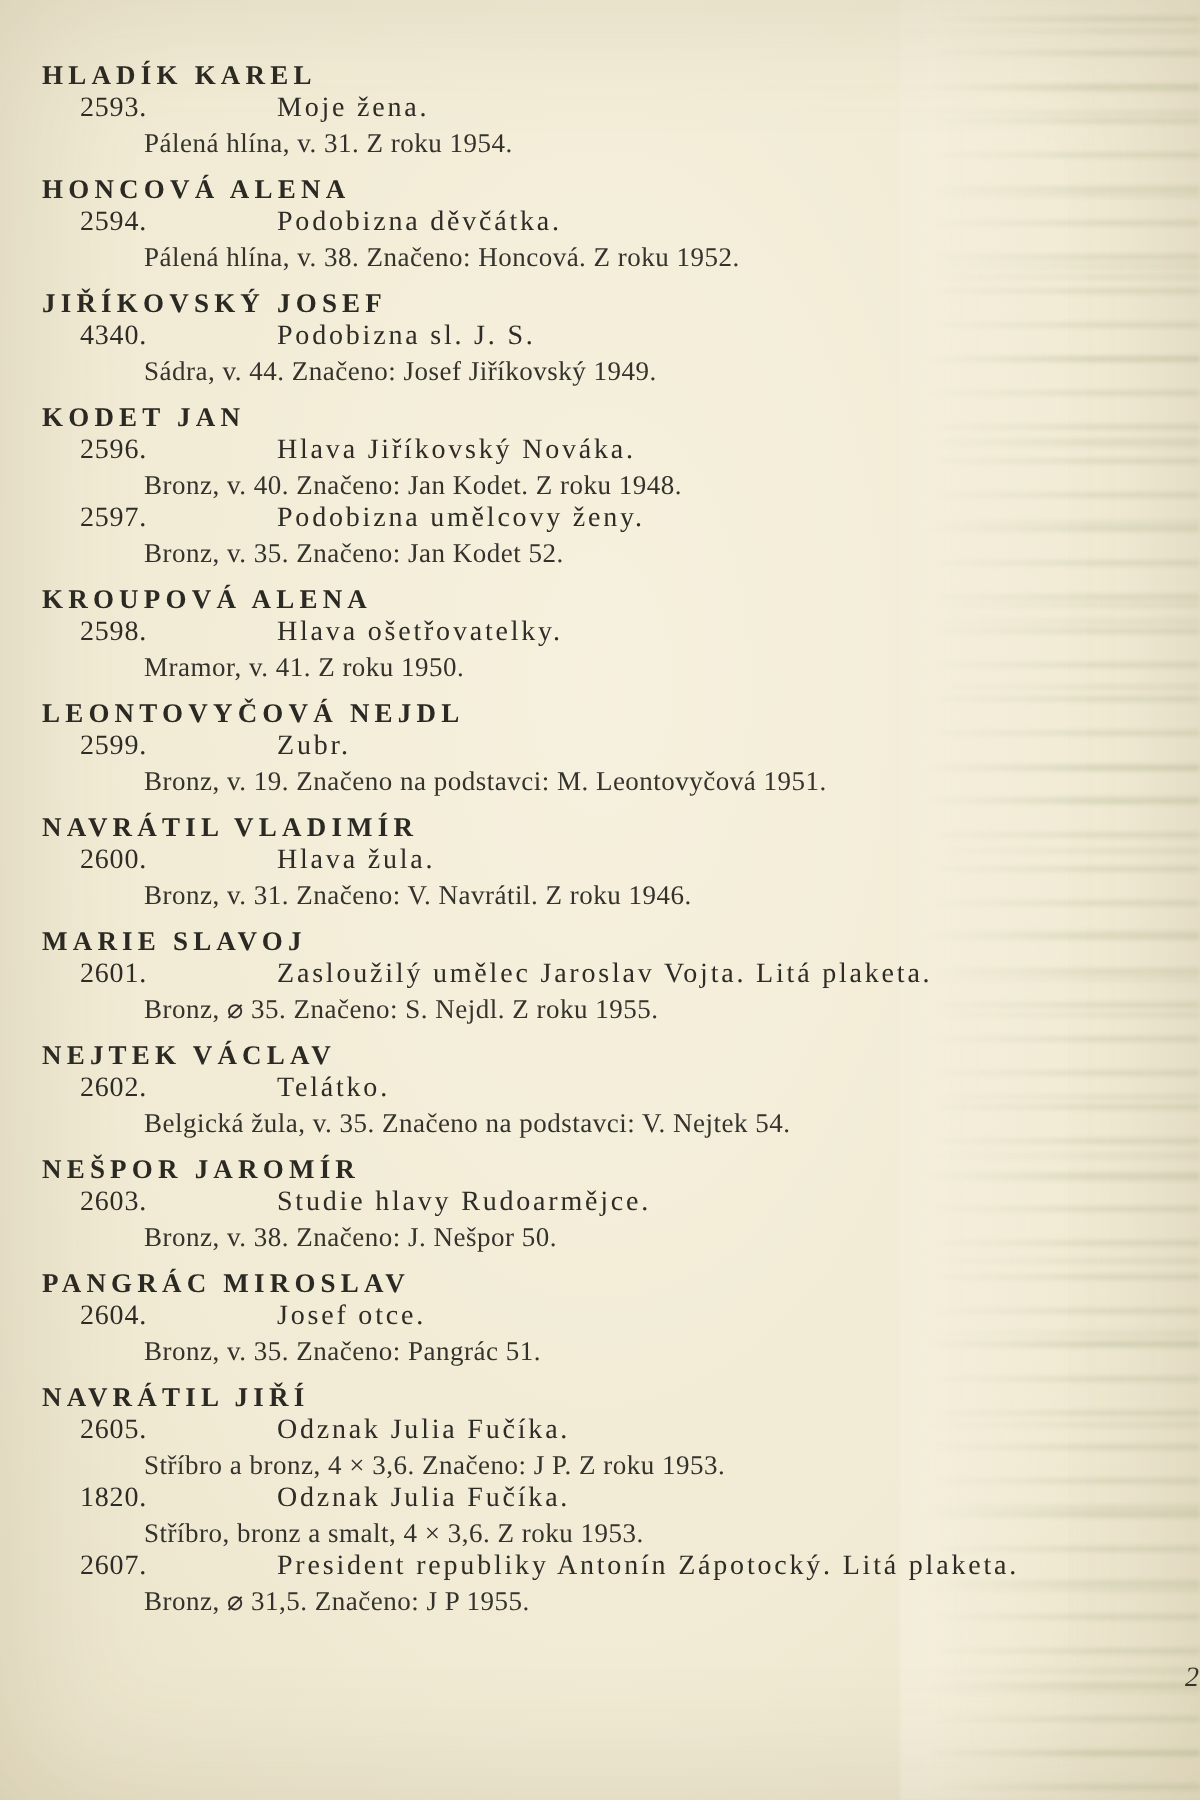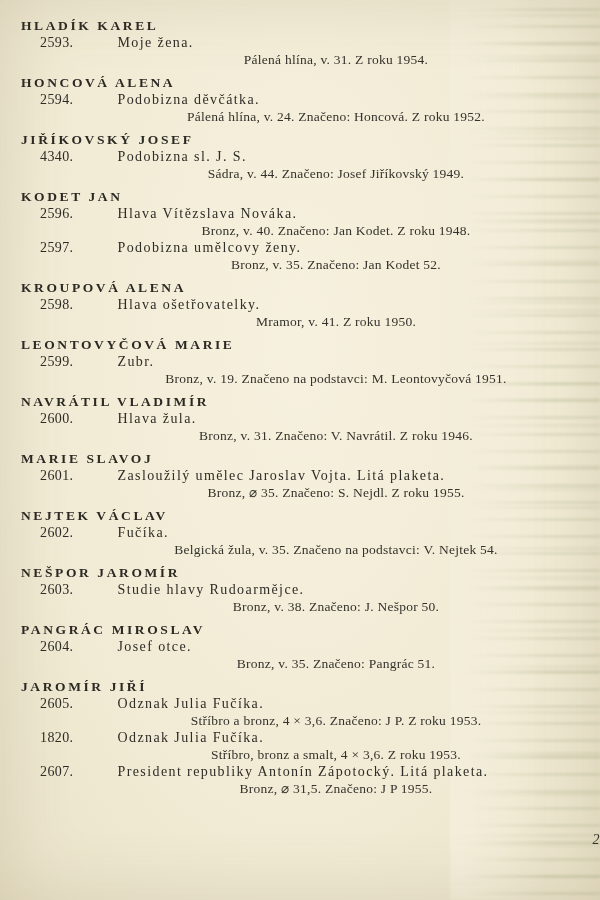--- a/index.html
+++ b/index.html
@@ -36,21 +36,21 @@
     background-image:
       linear-gradient(to left, rgba(243,238,218,0) 0%, rgba(243,238,218,0) 35%, #f3eeda 92%),
       repeating-linear-gradient(0deg, transparent 0 5px, rgba(128, 142, 96, 0.14) 5px 8px, transparent 8px 17px),
       repeating-linear-gradient(0deg, transparent 0 22px, rgba(128, 142, 96, 0.09) 22px 25px, transparent 25px 41px),
       repeating-linear-gradient(0deg, transparent 0 53px, rgba(128, 142, 96, 0.07) 53px 57px, transparent 57px 89px);
     filter: blur(1.1px);
   }
   .page {
     position: relative;
     z-index: 2;
-    padding-top: 17px;
+    padding-top: 29px;
   }
   .entry {
     margin-top: 6px;
   }
   .entry:first-child {
     margin-top: 0;
   }
   .artist {
     padding-left: 21px;
     font-size: 13.5px;
@@ -60,34 +60,33 @@
     color: #2b2923;
   }
   .work-line {
     padding-left: 40px;
     font-size: 14px;
     line-height: 17px;
     white-space: nowrap;
   }
   .num {
     letter-spacing: 0.4px;
-    margin-right: 0;
+    margin-right: 21px;
   }
   .title {
     letter-spacing: 1.4px;
     margin-left: 44px;
   }
   .detail {
     padding-left: 72px;
     font-size: 13.5px;
     line-height: 17px;
     letter-spacing: 0.25px;
     white-space: nowrap;
     color: #34322c;
-    text-align: center;
   }
   .page-number {
     position: absolute;
     top: 832px;
     left: 0;
     width: 100%;
     text-align: right;
     font-size: 14px;
     font-style: italic;
     letter-spacing: 1.5px;
@@ -116,21 +115,21 @@
 </div>
   </div>
 
   <div class="entry">
     <div class="artist">HONCOVÁ ALENA</div>
     <div class="works">
   <div class="work">
     <div class="work-line">
       <span class="num">2594.</span><span class="title">Podobizna děvčátka.</span>
     </div>
-    <div class="detail">Pálená hlína, v. 24. Značeno: Honcová. Z roku 1952.</div>
+    <div class="detail">Pálená hlína, v. 38. Značeno: Honcová. Z roku 1952.</div>
   </div>
 </div>
   </div>
 
   <div class="entry">
     <div class="artist">JIŘÍKOVSKÝ JOSEF</div>
     <div class="works">
   <div class="work">
     <div class="work-line">
       <span class="num">4340.</span><span class="title">Podobizna sl. J. S.</span>
@@ -138,21 +137,21 @@
     <div class="detail">Sádra, v. 44. Značeno: Josef Jiříkovský 1949.</div>
   </div>
 </div>
   </div>
 
   <div class="entry">
     <div class="artist">KODET JAN</div>
     <div class="works">
   <div class="work">
     <div class="work-line">
-      <span class="num">2596.</span><span class="title">Hlava Vítězslava Nováka.</span>
+      <span class="num">2596.</span><span class="title">Hlava Jiříkovský Nováka.</span>
     </div>
     <div class="detail">Bronz, v. 40. Značeno: Jan Kodet. Z roku 1948.</div>
   </div>
 
   <div class="work">
     <div class="work-line">
       <span class="num">2597.</span><span class="title">Podobizna umělcovy ženy.</span>
     </div>
     <div class="detail">Bronz, v. 35. Značeno: Jan Kodet 52.</div>
   </div>
@@ -165,21 +164,21 @@
   <div class="work">
     <div class="work-line">
       <span class="num">2598.</span><span class="title">Hlava ošetřovatelky.</span>
     </div>
     <div class="detail">Mramor, v. 41. Z roku 1950.</div>
   </div>
 </div>
   </div>
 
   <div class="entry">
-    <div class="artist">LEONTOVYČOVÁ MARIE</div>
+    <div class="artist">LEONTOVYČOVÁ NEJDL</div>
     <div class="works">
   <div class="work">
     <div class="work-line">
       <span class="num">2599.</span><span class="title">Zubr.</span>
     </div>
     <div class="detail">Bronz, v. 19. Značeno na podstavci: M. Leontovyčová 1951.</div>
   </div>
 </div>
   </div>
 
@@ -205,21 +204,21 @@
     <div class="detail">Bronz, ⌀ 35. Značeno: S. Nejdl. Z roku 1955.</div>
   </div>
 </div>
   </div>
 
   <div class="entry">
     <div class="artist">NEJTEK VÁCLAV</div>
     <div class="works">
   <div class="work">
     <div class="work-line">
-      <span class="num">2602.</span><span class="title">Fučíka.</span>
+      <span class="num">2602.</span><span class="title">Telátko.</span>
     </div>
     <div class="detail">Belgická žula, v. 35. Značeno na podstavci: V. Nejtek 54.</div>
   </div>
 </div>
   </div>
 
   <div class="entry">
     <div class="artist">NEŠPOR JAROMÍR</div>
     <div class="works">
   <div class="work">
@@ -237,21 +236,21 @@
   <div class="work">
     <div class="work-line">
       <span class="num">2604.</span><span class="title">Josef otce.</span>
     </div>
     <div class="detail">Bronz, v. 35. Značeno: Pangrác 51.</div>
   </div>
 </div>
   </div>
 
   <div class="entry">
-    <div class="artist">JAROMÍR JIŘÍ</div>
+    <div class="artist">NAVRÁTIL JIŘÍ</div>
     <div class="works">
   <div class="work">
     <div class="work-line">
       <span class="num">2605.</span><span class="title">Odznak Julia Fučíka.</span>
     </div>
     <div class="detail">Stříbro a bronz, 4 × 3,6. Značeno: J P. Z roku 1953.</div>
   </div>
 
   <div class="work">
     <div class="work-line">

